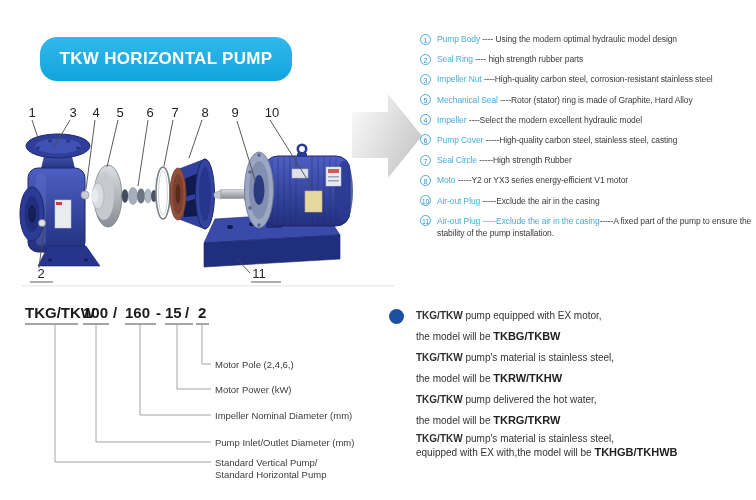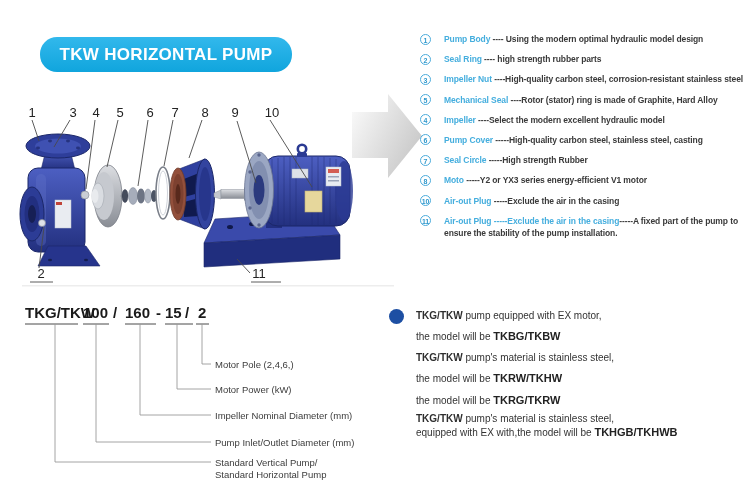--- a/index.html
+++ b/index.html
@@ -1,35 +1,35 @@
 <!DOCTYPE html>
 <html><head>
 <meta charset="utf-8">
 <style>
   html,body{margin:0;padding:0;background:#fff;}
   #page{position:relative;width:756px;height:500px;background:#ffffff;overflow:hidden;
         font-family:"Liberation Sans",sans-serif;color:#3a3a3a;}
 
   
-  .banner{position:absolute;left:40px;top:37px;width:252px;height:35px;border-radius:17px;
+  .banner{position:absolute;left:40px;top:37px;width:252px;height:44px;border-radius:17px;
           background:linear-gradient(180deg,#32b8ec 0%,#10a5dd 100%);
           display:flex;align-items:center;justify-content:center;}
   .banner span{color:#ffffff;font-weight:bold;font-size:17px;letter-spacing:.3px;}
 
   
   .diagram{position:absolute;left:8px;top:96px;width:432px;height:200px;}
   .diagram text, .model-svg text{font-family:"Liberation Sans",sans-serif;}
   .partnum{font-size:13px;fill:#232323;}
 
   
   .arrow{position:absolute;left:348px;top:92px;width:76px;height:88px;}
 
   
   .parts-list{position:absolute;left:420px;top:33px;width:336px;}
-  .pl-item{display:flex;gap:13px;margin-bottom:7.6px;font-size:8.5px;line-height:12.6px;letter-spacing:-0.1px;font-weight:bold;}
+  .pl-item{display:flex;gap:6px;margin-bottom:7.6px;font-size:8.5px;line-height:12.6px;letter-spacing:-0.1px;}
   .circ{flex:0 0 auto;width:11px;height:11px;margin-top:0.5px;border:1px solid #4aabdc;border-radius:50%;
         color:#2f98cc;font-size:7px;line-height:11px;text-align:center;box-sizing:border-box;}
   .pname{color:#45aede;}
   .pdesc{color:#3a3a3a;}
 
   
   .model-svg{position:absolute;left:8px;top:296px;width:410px;height:200px;}
   .code{font-size:15px;font-weight:bold;fill:#1a1a1a;}
   .mlabel{font-size:9.5px;fill:#3c3c3c;}
 
@@ -290,20 +290,21 @@
     <div class="notes-body">
       <div class="note">
         <div class="nl"><span class="npfx">TKG/TKW</span><span> pump equipped with EX motor,</span></div>
         <div class="nl"><span>the model will be </span><span class="ncode">TKBG/TKBW</span></div>
       </div>
       <div class="note">
         <div class="nl"><span class="npfx">TKG/TKW</span><span> pump's material is stainless steel,</span></div>
         <div class="nl"><span>the model will be </span><span class="ncode">TKRW/TKHW</span></div>
       </div>
       <div class="note">
+        <div class="nl"><span class="npfx">TKG/TKW</span><span> pump delivered the hot water,</span></div>
         <div class="nl"><span>the model will be </span><span class="ncode">TKRG/TKRW</span></div>
       </div>
       <div class="note tight">
         <div class="nl"><span class="npfx">TKG/TKW</span><span> pump's material is stainless steel,</span></div>
         <div class="nl"><span>equipped with EX with,the model will be </span><span class="ncode">TKHGB/TKHWB</span></div>
       </div>
     </div>
   </div>
 
 </div>

